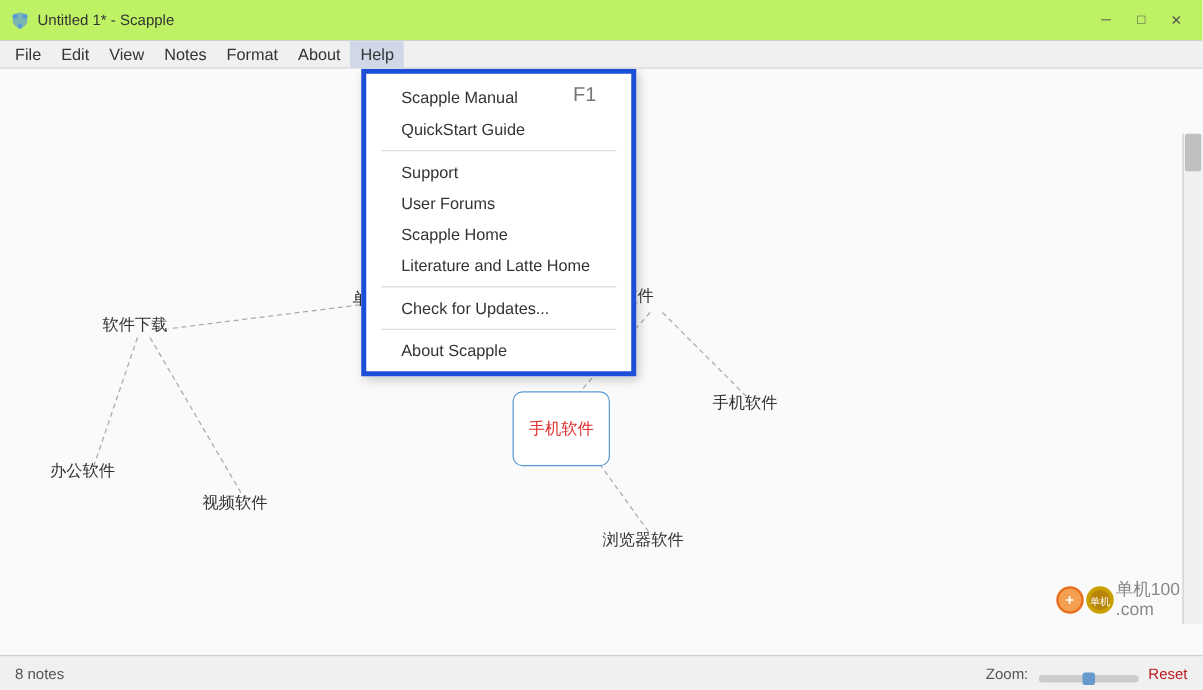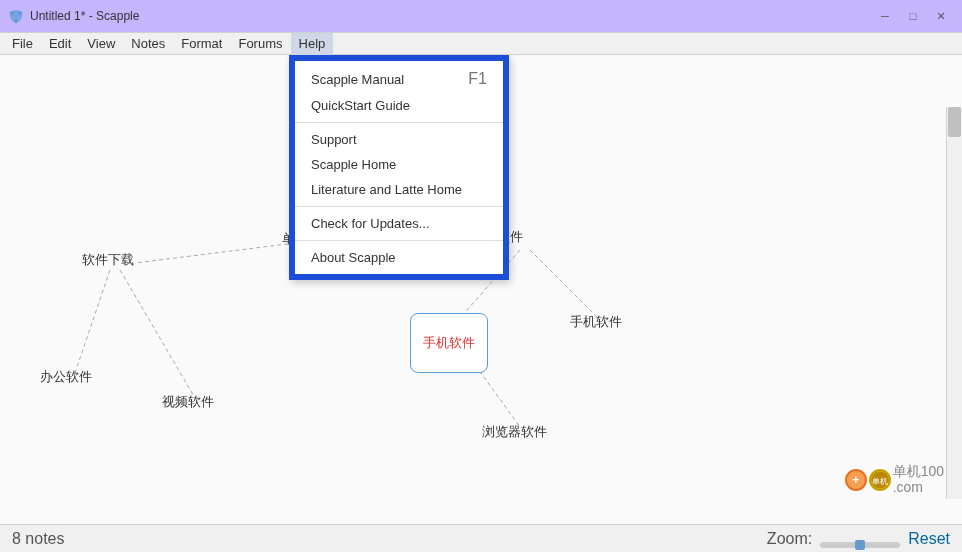--- a/index.html
+++ b/index.html
@@ -7,21 +7,21 @@
       width: 962px;
       height: 552px;
       font-family: 'Segoe UI', Tahoma, Geneva, Verdana, sans-serif;
       font-size: 13px;
       overflow: hidden;
       background: #f0f0f0;
     }
 
     
     .title-bar {
-      background: #c4b5fd;
+      background: #bef264;
       height: 30px;
       display: flex;
       align-items: center;
       justify-content: space-between;
       padding: 16px 8px;
       border-bottom: 1px solid #d0d0d0;
       user-select: none;
     }
     .title-bar-left {
       display: flex;
@@ -115,24 +115,24 @@
       position: absolute;
       top: 0; left: 0; right: 0; bottom: 0;
       z-index: 50;
       pointer-events: none;
     }
     .dropdown-menu {
       position: absolute;
       top: 0px;
       left: 289px;
       background: white;
-      border: 6px solid #1d4ed8;
+      border: 4px solid #1d4ed8;
       box-shadow: 2px 3px 8px rgba(0,0,0,0.2);
       min-width: 220px;
-      padding: 4px 0;
+      padding: 4px 12px;
       pointer-events: all;
       z-index: 100;
     }
     .dropdown-item {
       padding: 5px 16px;
       display: flex;
       align-items: center;
       justify-content: space-between;
       cursor: pointer;
       color: #333;
@@ -154,21 +154,21 @@
       position: absolute;
       bottom: 0;
       left: 0; right: 0;
       height: 28px;
       background: #f0f0f0;
       border-top: 1px solid #d0d0d0;
       display: flex;
       align-items: center;
       justify-content: space-between;
       padding: 0 12px;
-      font-size: 16px;
+      font-size: 12px;
       color: #555;
     }
     .status-bar-right {
       display: flex;
       align-items: flex-end;
       gap: 8px;
     }
     .zoom-track {
       width: 80px;
       height: 6px;
@@ -260,21 +260,21 @@
     <button class="title-bar-btn close">✕</button>
   </div>
 </div>
 
 <div class="menu-bar">
   <div class="menu-item">File</div>
   <div class="menu-item">Edit</div>
   <div class="menu-item">View</div>
   <div class="menu-item">Notes</div>
   <div class="menu-item">Format</div>
-  <div class="menu-item">Forums</div>
+  <div class="menu-item">About</div>
   <div class="menu-item active">Help</div>
 </div>
 
 <div class="canvas-area">
 
   <svg class="canvas-svg">
 
     <line x1="295" y1="188" x2="135" y2="208" stroke="#aaa" stroke-width="1" stroke-dasharray="4,3"></line>
 
     <line x1="320" y1="188" x2="510" y2="188" stroke="#aaa" stroke-width="1" stroke-dasharray="4,3"></line>
@@ -324,20 +324,23 @@
         <span class="shortcut">F1</span>
       </div>
       <div class="dropdown-item">
         <span>QuickStart Guide</span>
       </div>
       <div class="dropdown-separator"></div>
       <div class="dropdown-item">
         <span>Support</span>
       </div>
       <div class="dropdown-item">
+        <span>User Forums</span>
+      </div>
+      <div class="dropdown-item">
         <span>Scapple Home</span>
       </div>
       <div class="dropdown-item">
         <span>Literature and Latte Home</span>
       </div>
       <div class="dropdown-separator"></div>
       <div class="dropdown-item">
         <span>Check for Updates...</span>
       </div>
       <div class="dropdown-separator"></div>
@@ -349,15 +352,15 @@
 
 </div>
 
 <div class="status-bar">
   <span>8 notes</span>
   <div class="status-bar-right">
     <span>Zoom:</span>
     <div class="zoom-track">
       <div class="zoom-thumb"></div>
     </div>
-    <span style="cursor:pointer;color:#0369a1;">Reset</span>
+    <span style="cursor:pointer;color:#b91c1c;">Reset</span>
   </div>
 </div>
 
 </body></html>

